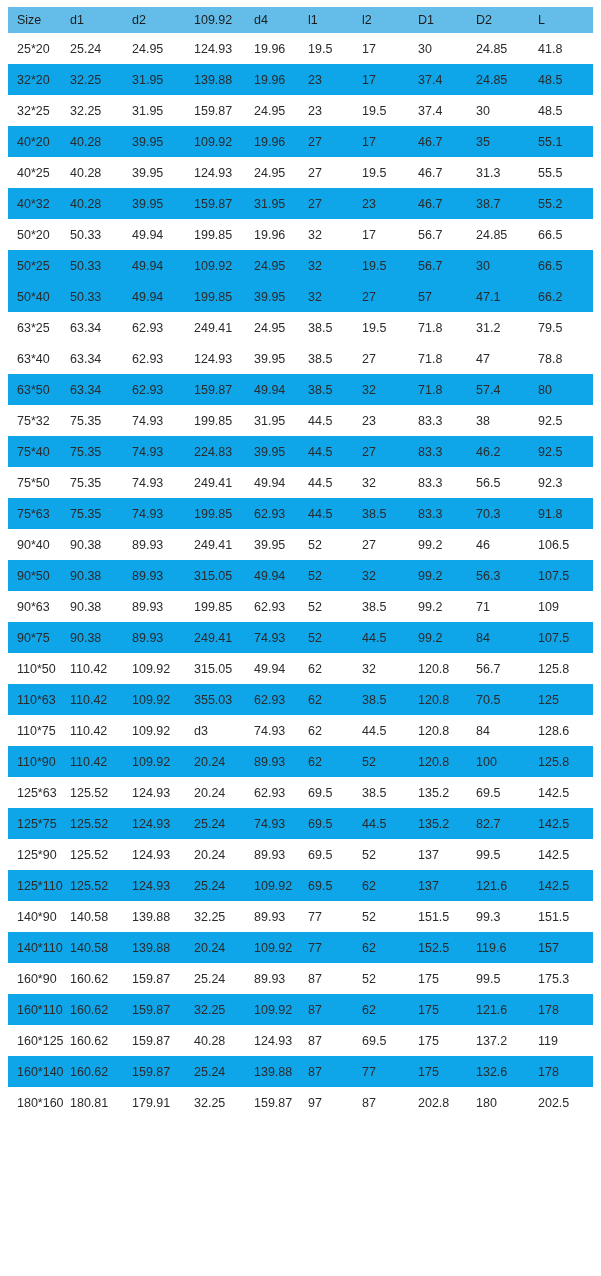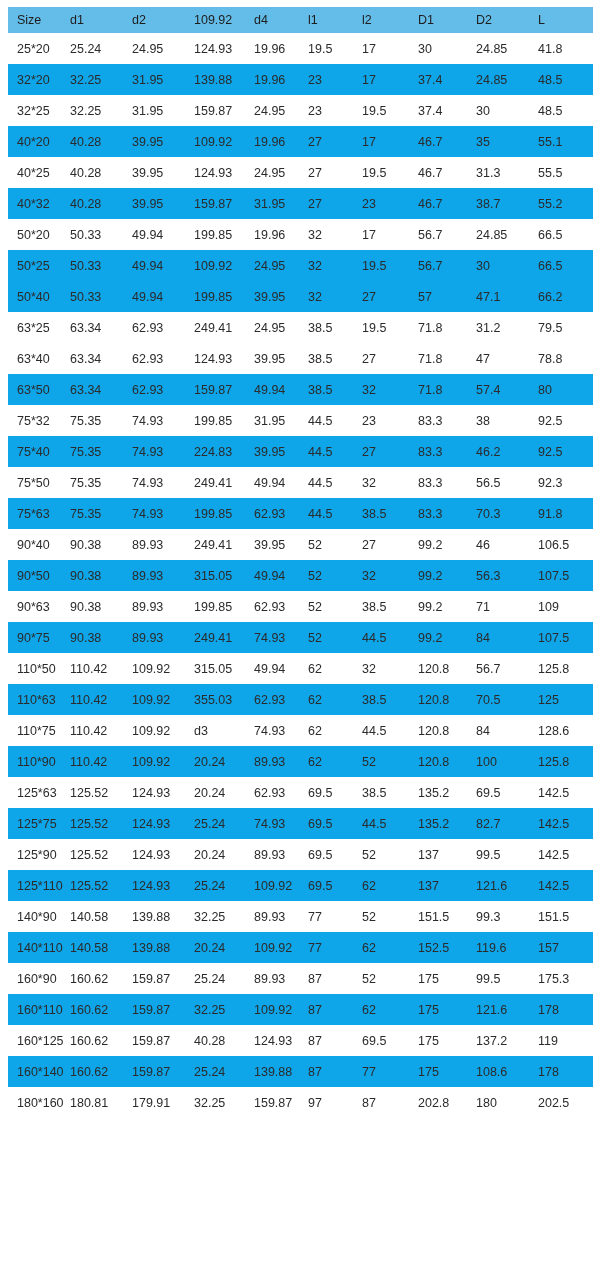--- a/index.html
+++ b/index.html
@@ -496,21 +496,21 @@
         </tr>
         <tr class="band-alt">
           <td>160*140</td>
           <td>160.62</td>
           <td>159.87</td>
           <td>25.24</td>
           <td>139.88</td>
           <td>87</td>
           <td>77</td>
           <td>175</td>
-          <td>108.6</td>
+          <td>132.6</td>
           <td>178</td>
         </tr>
         <tr class="band-plain">
           <td>180*160</td>
           <td>180.81</td>
           <td>179.91</td>
           <td>32.25</td>
           <td>159.87</td>
           <td>97</td>
           <td>87</td>

